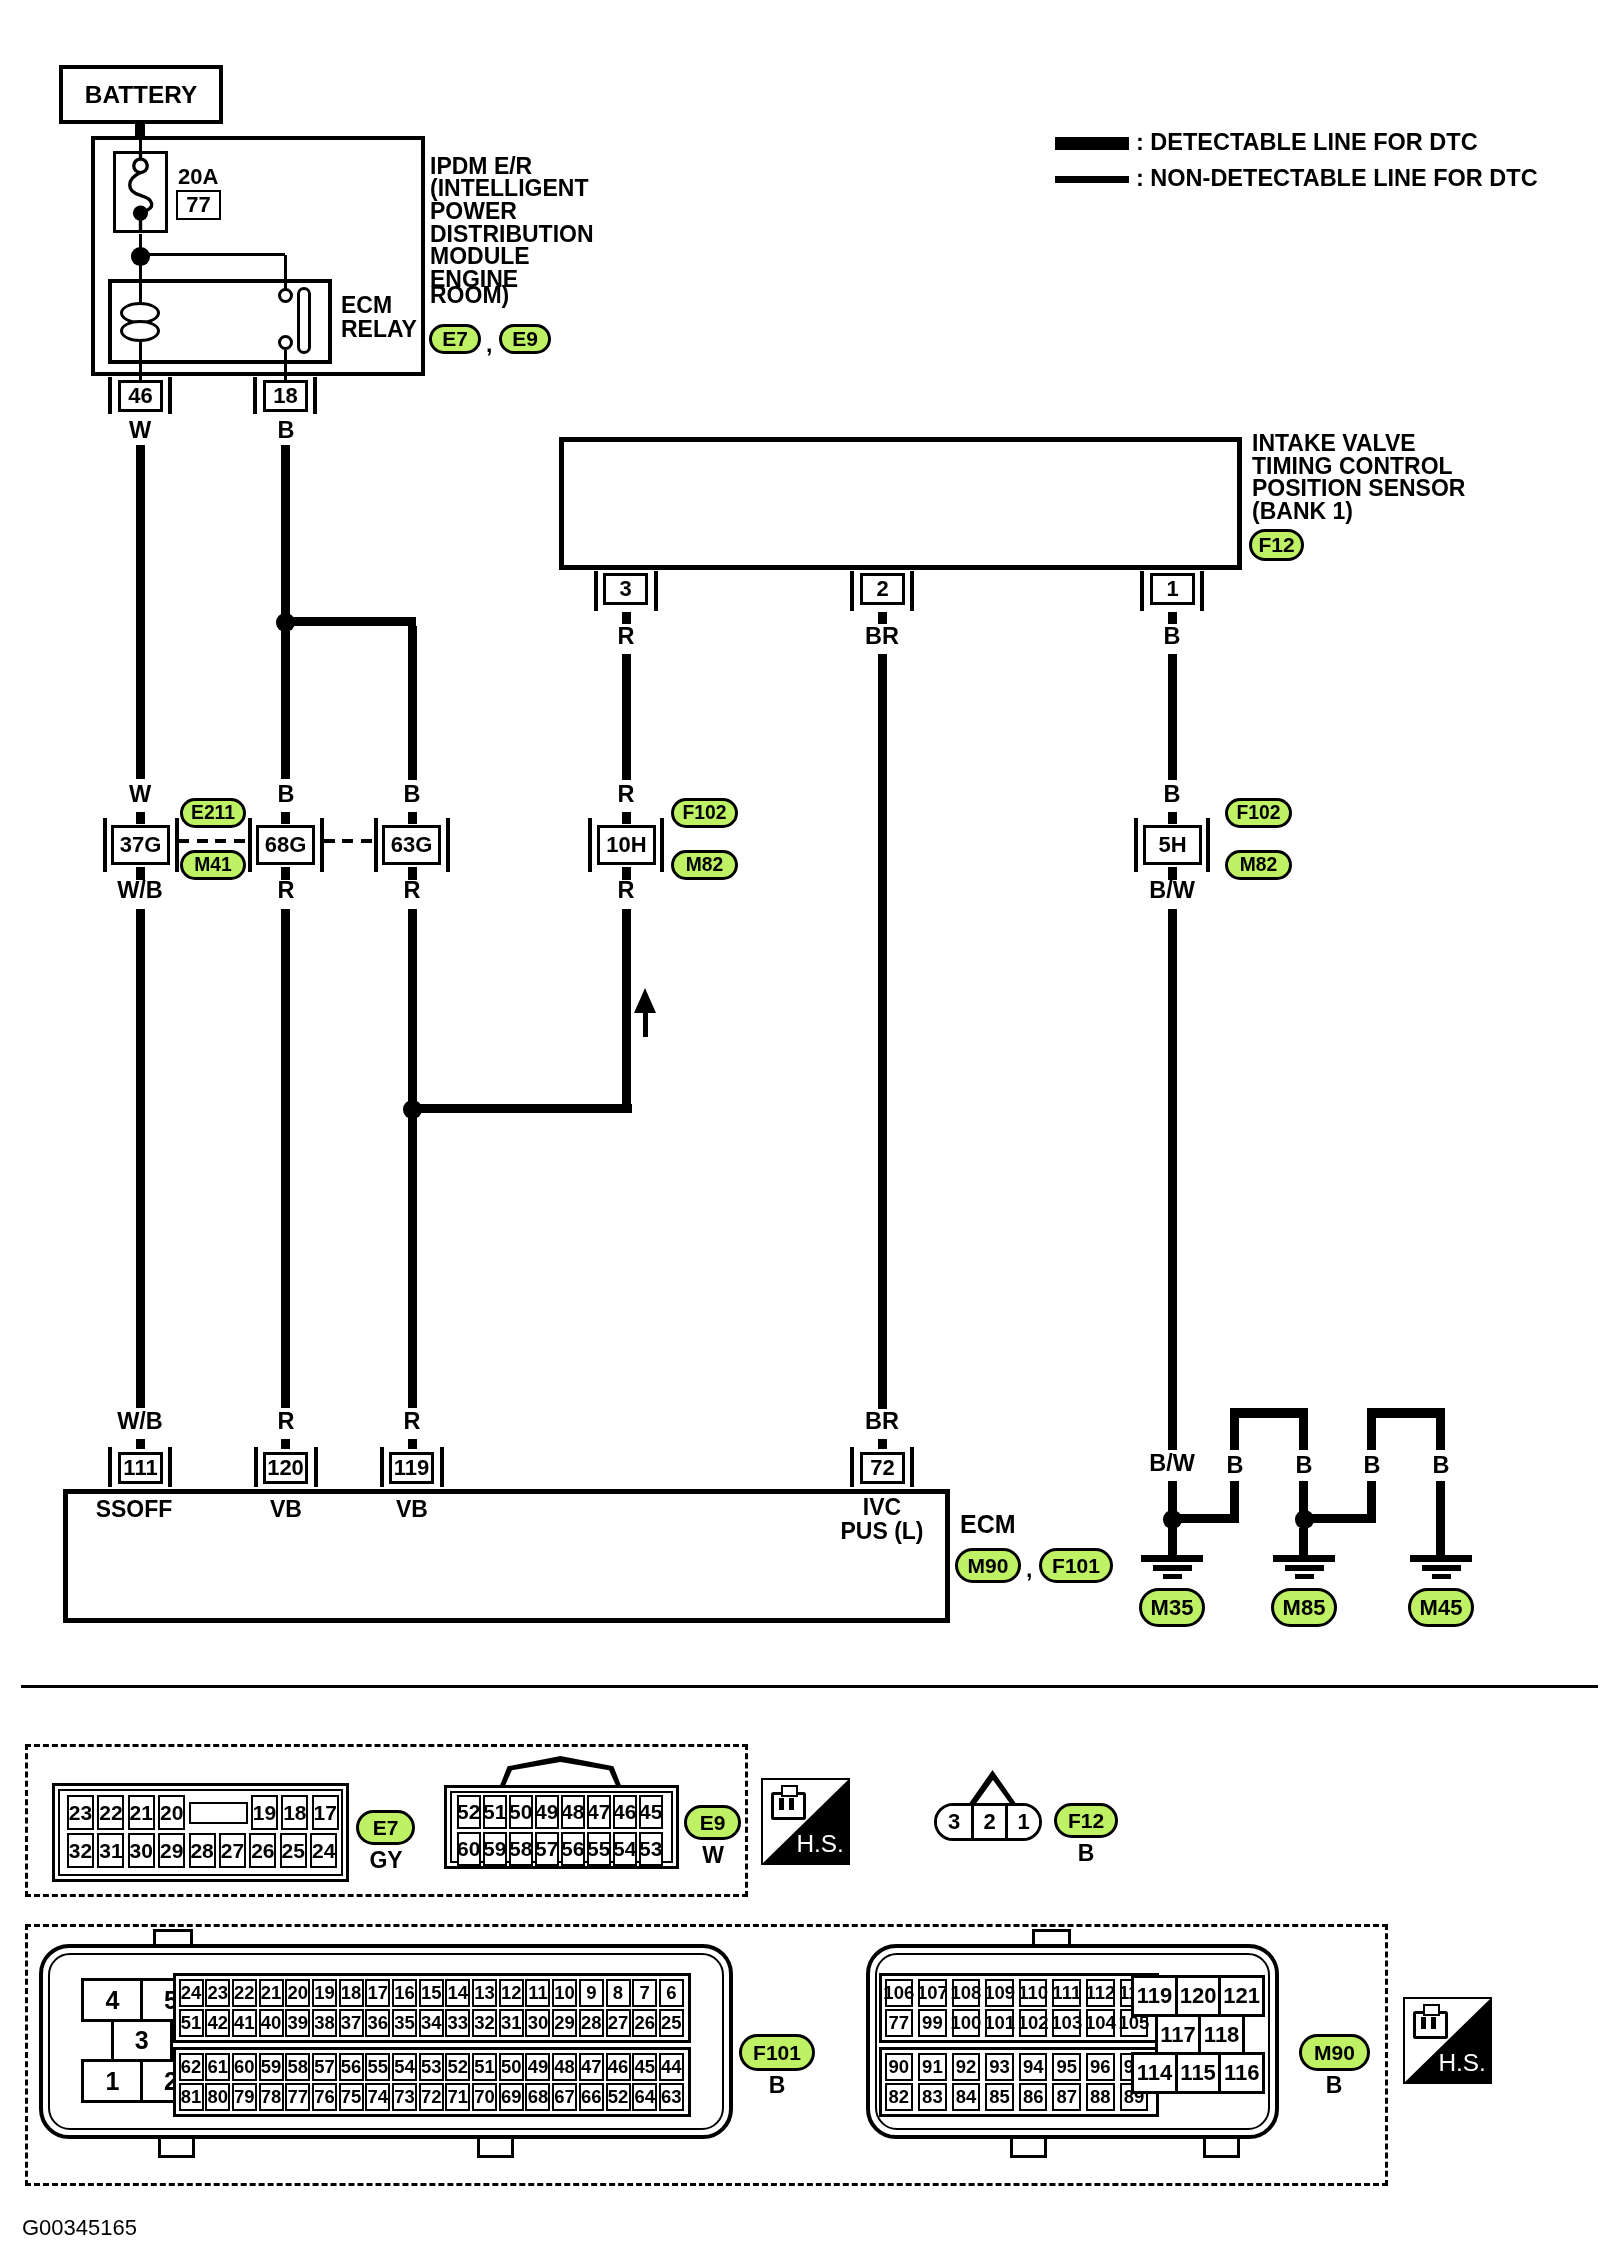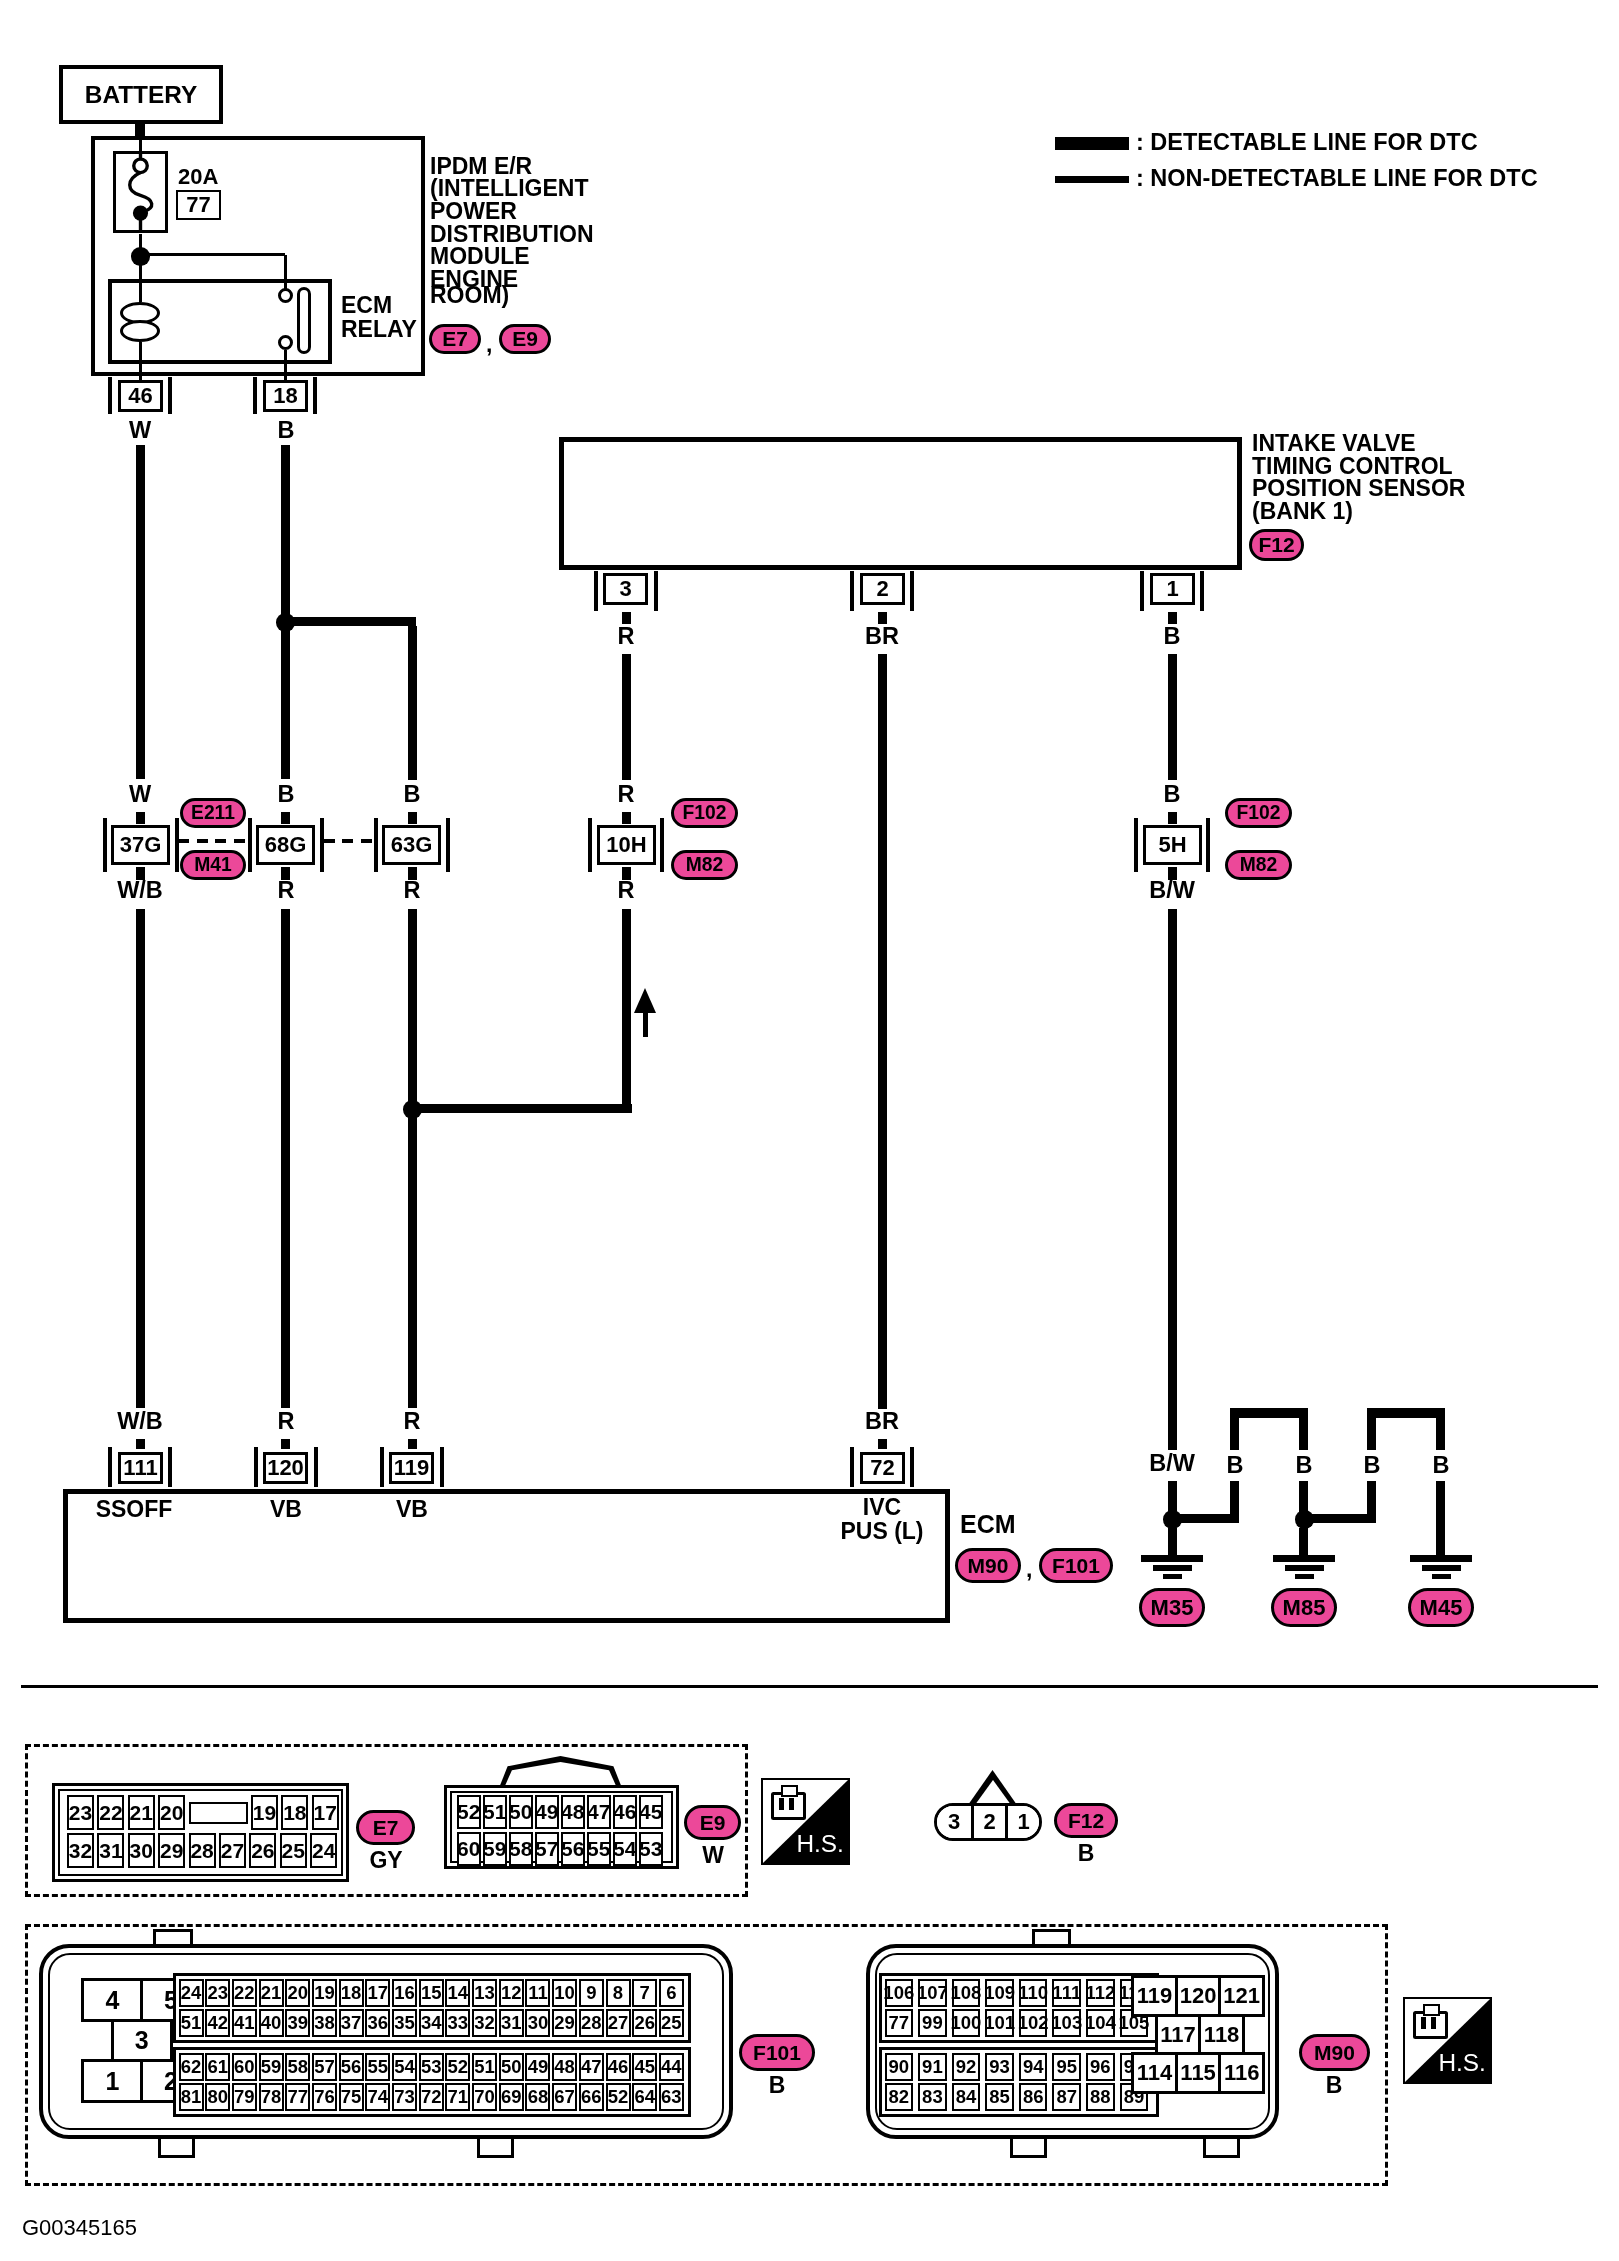--- a/index.html
+++ b/index.html
@@ -4,21 +4,21 @@
 <style>
   *{margin:0;padding:0;box-sizing:border-box}
   body{background:#fff}
   #canvas{position:relative;width:1619px;height:2261px;background:#fff;color:#000;
           font-family:"Liberation Sans",sans-serif;overflow:hidden}
   .abs{position:absolute}
   .wire{position:absolute;background:#000}
   .lbl{position:absolute;font-weight:bold;font-size:23.5px;line-height:27px;white-space:nowrap;transform:translateX(-50%)}
   .ltext{position:absolute;font-weight:bold;font-size:23px;line-height:23px;white-space:nowrap}
   .box{position:absolute;border:3.4px solid #000;background:#fff;display:flex;align-items:center;justify-content:center;font-weight:bold;font-size:22px}
-  .pill{position:absolute;border:3.4px solid #000;border-radius:20px;background:#ec4899;display:flex;align-items:center;justify-content:center;font-weight:bold;font-size:21px}
+  .pill{position:absolute;border:3.4px solid #000;border-radius:20px;background:#bef264;display:flex;align-items:center;justify-content:center;font-weight:bold;font-size:21px}
   .dot{position:absolute;width:18.5px;height:18.5px;border-radius:50%;background:#000}
   .pinbr{position:absolute;border-left:4.2px solid #000;border-right:4.2px solid #000}
   .circle{position:absolute;border:3.4px solid #000;border-radius:50%;background:#fff}
   .coil{position:absolute;border:3.4px solid #000;border-radius:50%;background:#fff}
   .swbar{position:absolute;border:3.4px solid #000;border-radius:7.6px;background:#fff}
   .shell{position:absolute;border:3.4px solid #000;background:#fff}
   .shell .inner{position:absolute;inset:3.4px;border:2.5px solid #000}
   .round{border-radius:30px;border-width:4.2px}
   .round .inner{border-radius:22px;inset:5px}
   .grid{position:absolute}

